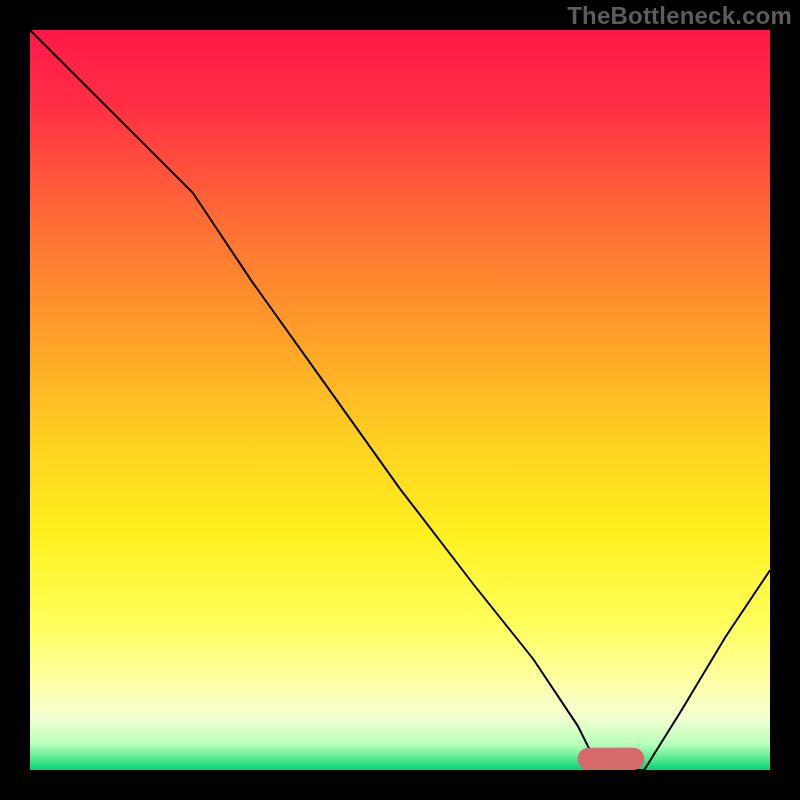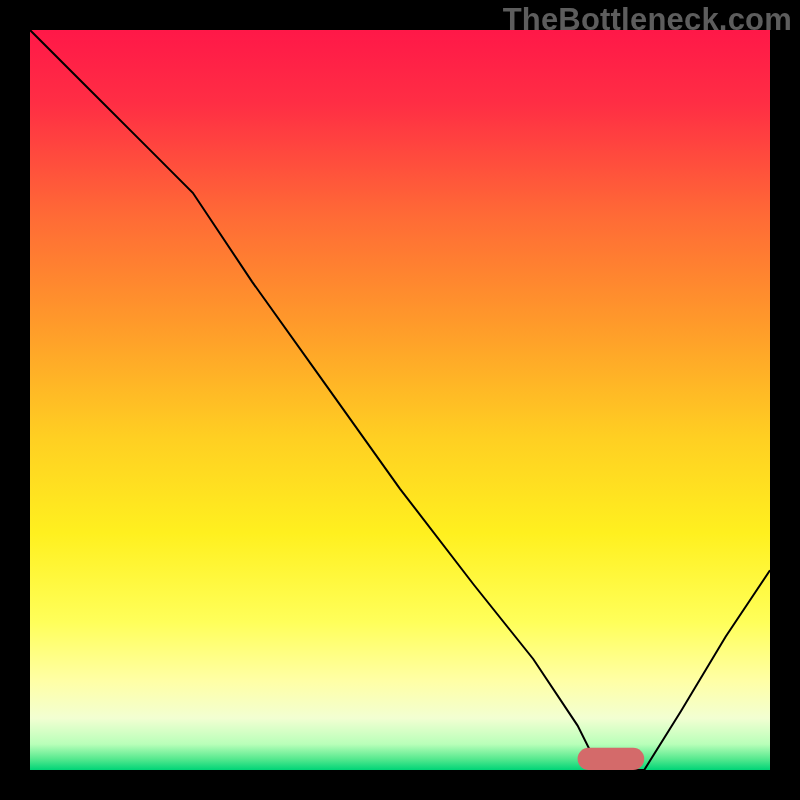--- a/index.html
+++ b/index.html
@@ -16,21 +16,21 @@
     top: 0; left: 0;
     width: 800px;
     height: 800px;
     background: #000;
   }
   .watermark {
     position: absolute;
     top: 2px;
     right: 8px;
     color: #5d5d5d;
-    font-size: 31px;
+    font-size: 24px;
     font-weight: 600;
     letter-spacing: 0.2px;
     user-select: none;
   }
   
   .plot {
     position: absolute;
     left: 30px;
     top: 30px;
     width: 740px;

